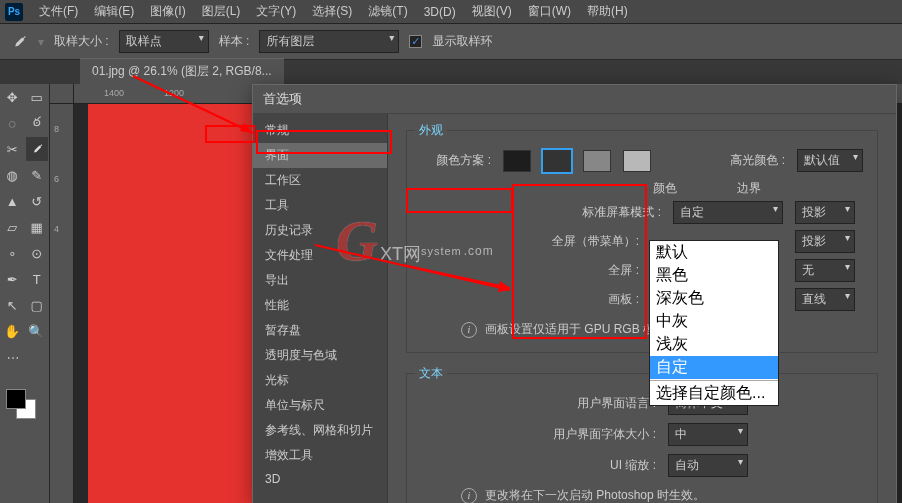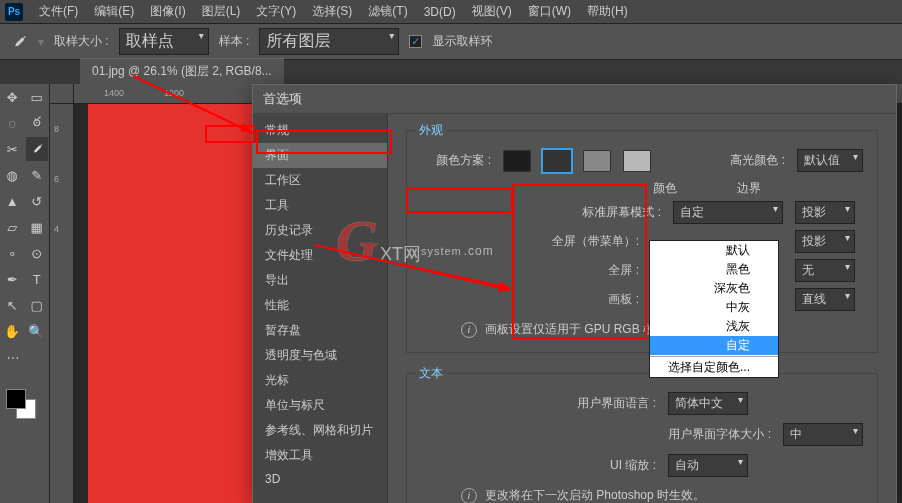--- a/index.html
+++ b/index.html
@@ -7,21 +7,21 @@
     
     
     .menubar { background: #484848; height: 24px; display: flex; align-items: center; padding: 0 5px; border-bottom: 1px solid #222; }
     .menubar .ps-icon { width: 18px; height: 18px; background: #001e36; color: #31a8ff; display: flex; align-items: center; justify-content: center; font-weight: bold; font-size: 10px; border-radius: 2px; margin-right: 8px; }
     .menubar .menu-item { padding: 3px 8px; cursor: default; }
     
     
     .optionsbar { background: #535353; height: 36px; display: flex; align-items: center; padding: 0 10px; border-bottom: 1px solid #282828; gap: 10px; }
     .eyedrop-mini { width: 18px; height: 18px; display: inline-block; }
     .opt-label { color: #ccc; }
-    .opt-select { background: #3c3c3c; border: 1px solid #222; color: #ccc; padding: 2px 20px 2px 6px; font-size: 16px; appearance: none; position: relative; }
+    .opt-select { background: #3c3c3c; border: 1px solid #222; color: #ccc; padding: 2px 20px 2px 6px; font-size: 12px; appearance: none; position: relative; }
     .select-wrap { position: relative; display: inline-block; }
     .select-wrap::after { content: "▾"; position: absolute; right: 5px; top: 2px; color: #ccc; font-size: 10px; pointer-events: none; }
     .checkbox { width: 13px; height: 13px; background: #222; border: 1px solid #888; display: inline-flex; align-items: center; justify-content: center; color: #4a90d9; font-size: 11px; }
     
     
     .tabbar { background: #383838; height: 24px; display: flex; align-items: flex-end; padding-left: 80px; }
     .tab { background: #535353; padding: 4px 12px; color: #ccc; border-top: 1px solid #666; font-size: 12px; }
     
     
     .toolbox { position: absolute; left: 0; top: 84px; width: 50px; background: #535353; border-right: 1px solid #282828; height: 420px; }
@@ -58,21 +58,21 @@
     .swatch-btn { width: 28px; height: 22px; border: 1px solid #333; cursor: default; }
     .swatch-btn.active { outline: 2px solid #36a0f0; outline-offset: 0; }
     .ps-select { background: #3c3c3c; border: 1px solid #222; color: #ccc; padding: 2px 22px 2px 6px; font-size: 12px; min-width: 80px; }
     
     .col-headers { display: flex; justify-content: center; gap: 60px; margin-bottom: 4px; color: #ccc; font-size: 12px; }
     
     .mode-row { display: flex; align-items: center; justify-content: flex-end; gap: 12px; margin-bottom: 6px; padding-right: 8px; }
     .mode-row .lbl { min-width: 130px; }
     
     
-    .dropdown-open { position: absolute; border: 1px solid #222; background: #fff; color: #000; font-size: 12px; z-index: 10; text-align: right; }
+    .dropdown-open { position: absolute; border: 1px solid #222; background: #fff; color: #000; font-size: 16px; z-index: 10; }
     .dropdown-open .opt { padding: 1px 28px 1px 6px; cursor: default; white-space: nowrap; }
     .dropdown-open .opt.highlight { background: #3399ff; color: #fff; }
     .dd-sep { border-top: 1px solid #aaa; margin: 1px 0; }
     
     .info-row { display: flex; align-items: center; gap: 8px; color: #ccc; font-size: 12px; margin-top: 10px; padding-left: 40px; }
     .info-icon { width: 16px; height: 16px; border: 1px solid #aaa; border-radius: 50%; display: flex; align-items: center; justify-content: center; font-style: italic; font-size: 10px; font-family: serif; }
     
     
     .redbox { position: absolute; border: 2px solid #f00; pointer-events: none; z-index: 20; }
     .redarrow { position: absolute; z-index: 19; pointer-events: none; }
@@ -286,21 +286,21 @@
       </div>
 
       <fieldset class="fieldset" style="margin-top:4px">
         <legend class="fieldset-legend">文本</legend>
         <div class="row" style="justify-content:center">
           <span class="lbl" style="min-width:120px">用户界面语言 :</span>
           <div class="select-wrap">
               <div class="ps-select">简体中文</div>
             </div>
         </div>
-        <div class="row" style="justify-content:flex-end">
+        <div class="row" style="justify-content:center">
           <span class="lbl" style="min-width:120px">用户界面字体大小 :</span>
           <div class="select-wrap">
               <div class="ps-select">中</div>
             </div>
         </div>
         <div class="row" style="justify-content:center">
           <span class="lbl" style="min-width:120px">UI 缩放 :</span>
           <div class="select-wrap">
               <div class="ps-select">自动</div>
             </div>

